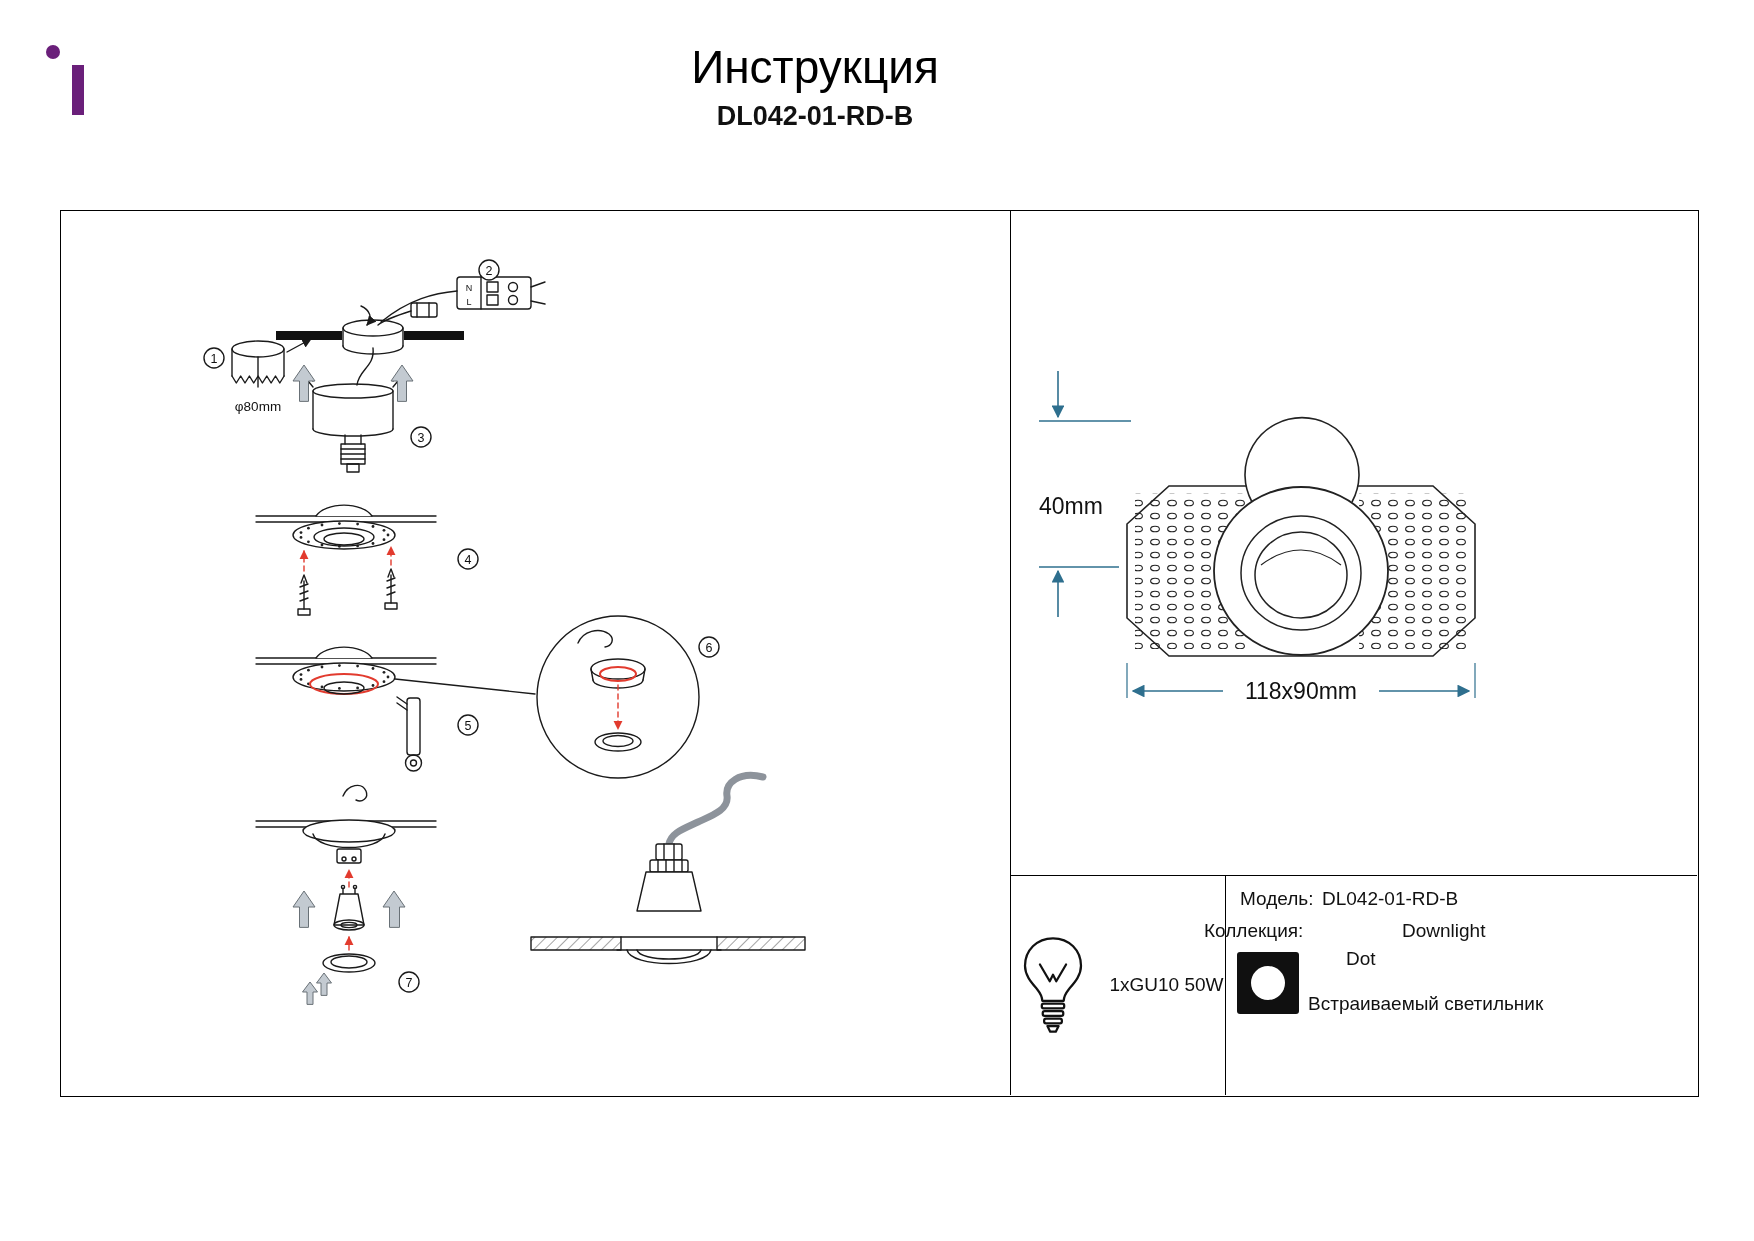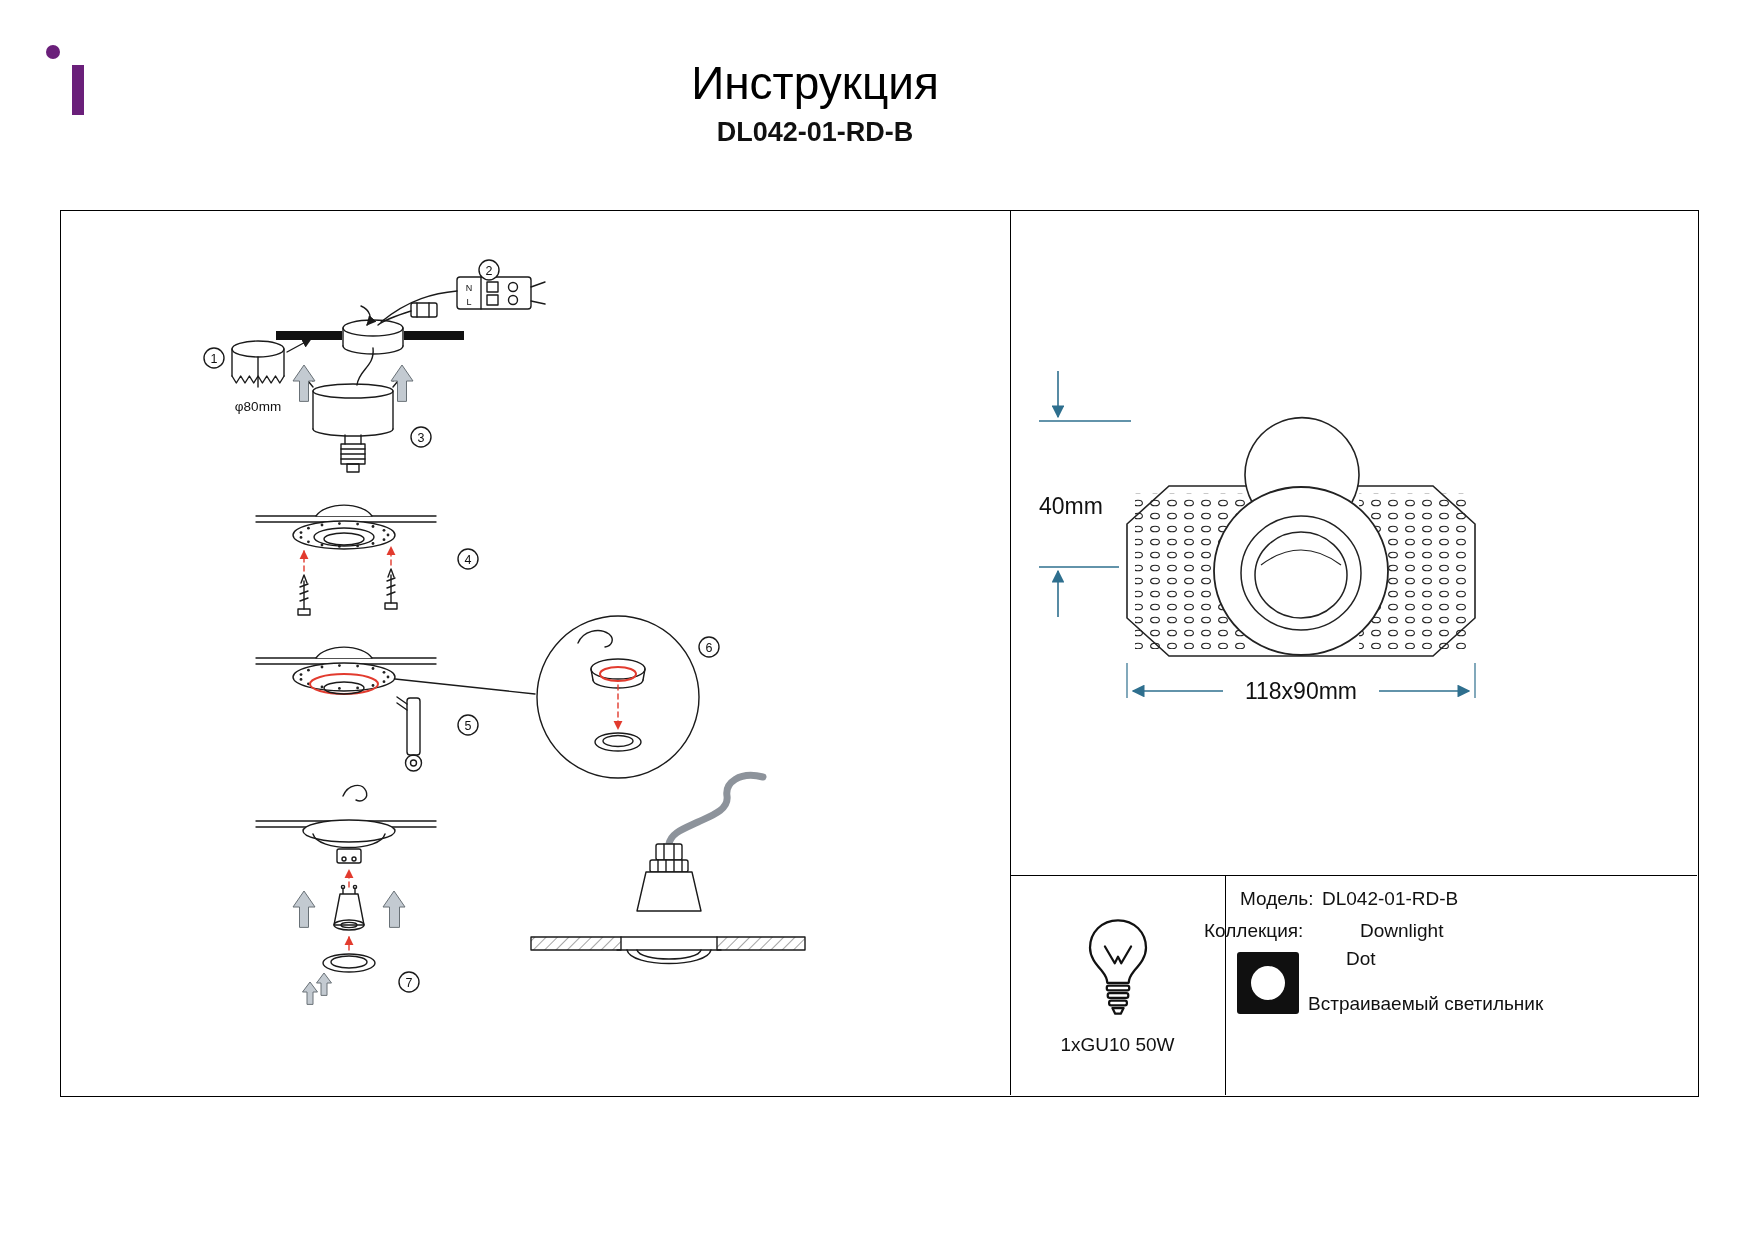--- a/index.html
+++ b/index.html
@@ -10,30 +10,30 @@
   .abs{position:absolute;}
   
   .brand{left:70px;top:56px;}
   .brand-word{
     position:relative;font-family:"DejaVu Sans","Liberation Sans",sans-serif;
     font-weight:bold;font-size:61px;line-height:1.05;letter-spacing:8px;color:#141414;
   }
   .brand-bar{position:absolute;left:2px;top:9px;width:12px;height:50px;background:#6a1f7a;}
   .brand-dot{position:absolute;right:10px;top:-11px;width:14px;height:14px;border-radius:50%;background:#6a1f7a;}
   .brand-sub{margin-top:5px;padding-left:166px;font-size:19px;letter-spacing:7.2px;color:#1c1c1c;white-space:nowrap;}
-  .title-block{left:600px;top:56px;width:430px;text-align:center;}
+  .title-block{left:600px;top:40px;width:430px;text-align:center;}
   .title-main{font-size:46px;color:#000;}
   .title-model{font-size:27px;font-weight:bold;margin-top:7px;}
   
   .frame{left:60px;top:210px;width:1637px;height:885px;border:1.5px solid #000;}
   .vline1{left:1010px;top:210px;width:0;height:885px;border-left:1.5px solid #000;}
   .hline1{left:1010px;top:875px;width:687px;height:0;border-top:1.5px solid #000;}
   .vline2{left:1225px;top:875px;width:0;height:220px;border-left:1.5px solid #000;}
   
-  .cell-lamp{left:1010px;top:875px;width:215px;height:220px;display:flex;flex-direction:column;
+  .cell-lamp{left:1010px;top:875px;width:215px;height:220px;display:flex;flex-direction:row;
     align-items:center;justify-content:center;gap:14px;}
   .t19{font-size:19px;color:#111;white-space:nowrap;}
   .shape-icon{left:1237px;top:952px;width:62px;height:62px;background:#101010;border-radius:3px;
     display:flex;align-items:center;justify-content:center;}
   .shape-icon-circle{width:34px;height:34px;border-radius:50%;background:#ffffff;}
   svg text{font-family:"Liberation Sans","DejaVu Sans",sans-serif;}
 </style>
 </head>
 <body>
 
@@ -326,18 +326,18 @@
       <rect x="35.5" y="92" width="19" height="5" rx="2"></rect>
       <path d="M39,100 L51,100 L48,106 L42,106 Z"></path>
     </g>
   </svg>
   <div class="t19">1xGU10 50W</div>
 </div>
 
 <span class="abs t19" style="left:1240px;top:888px">Модель:</span>
 <span class="abs t19" style="left:1322px;top:888px">DL042-01-RD-B</span>
 <span class="abs t19" style="left:1204px;top:920px">Коллекция:</span>
-<span class="abs t19" style="left:1360px;top:920px">Downlight</span>
+<span class="abs t19" style="left:1402px;top:920px">Downlight</span>
 <span class="abs t19" style="left:1346px;top:948px">Dot</span>
 <div class="abs shape-icon">
   <div class="shape-icon-circle"></div>
 </div>
 <span class="abs t19" style="left:1308px;top:993px">Встраиваемый светильник</span>
 
 </body></html>

